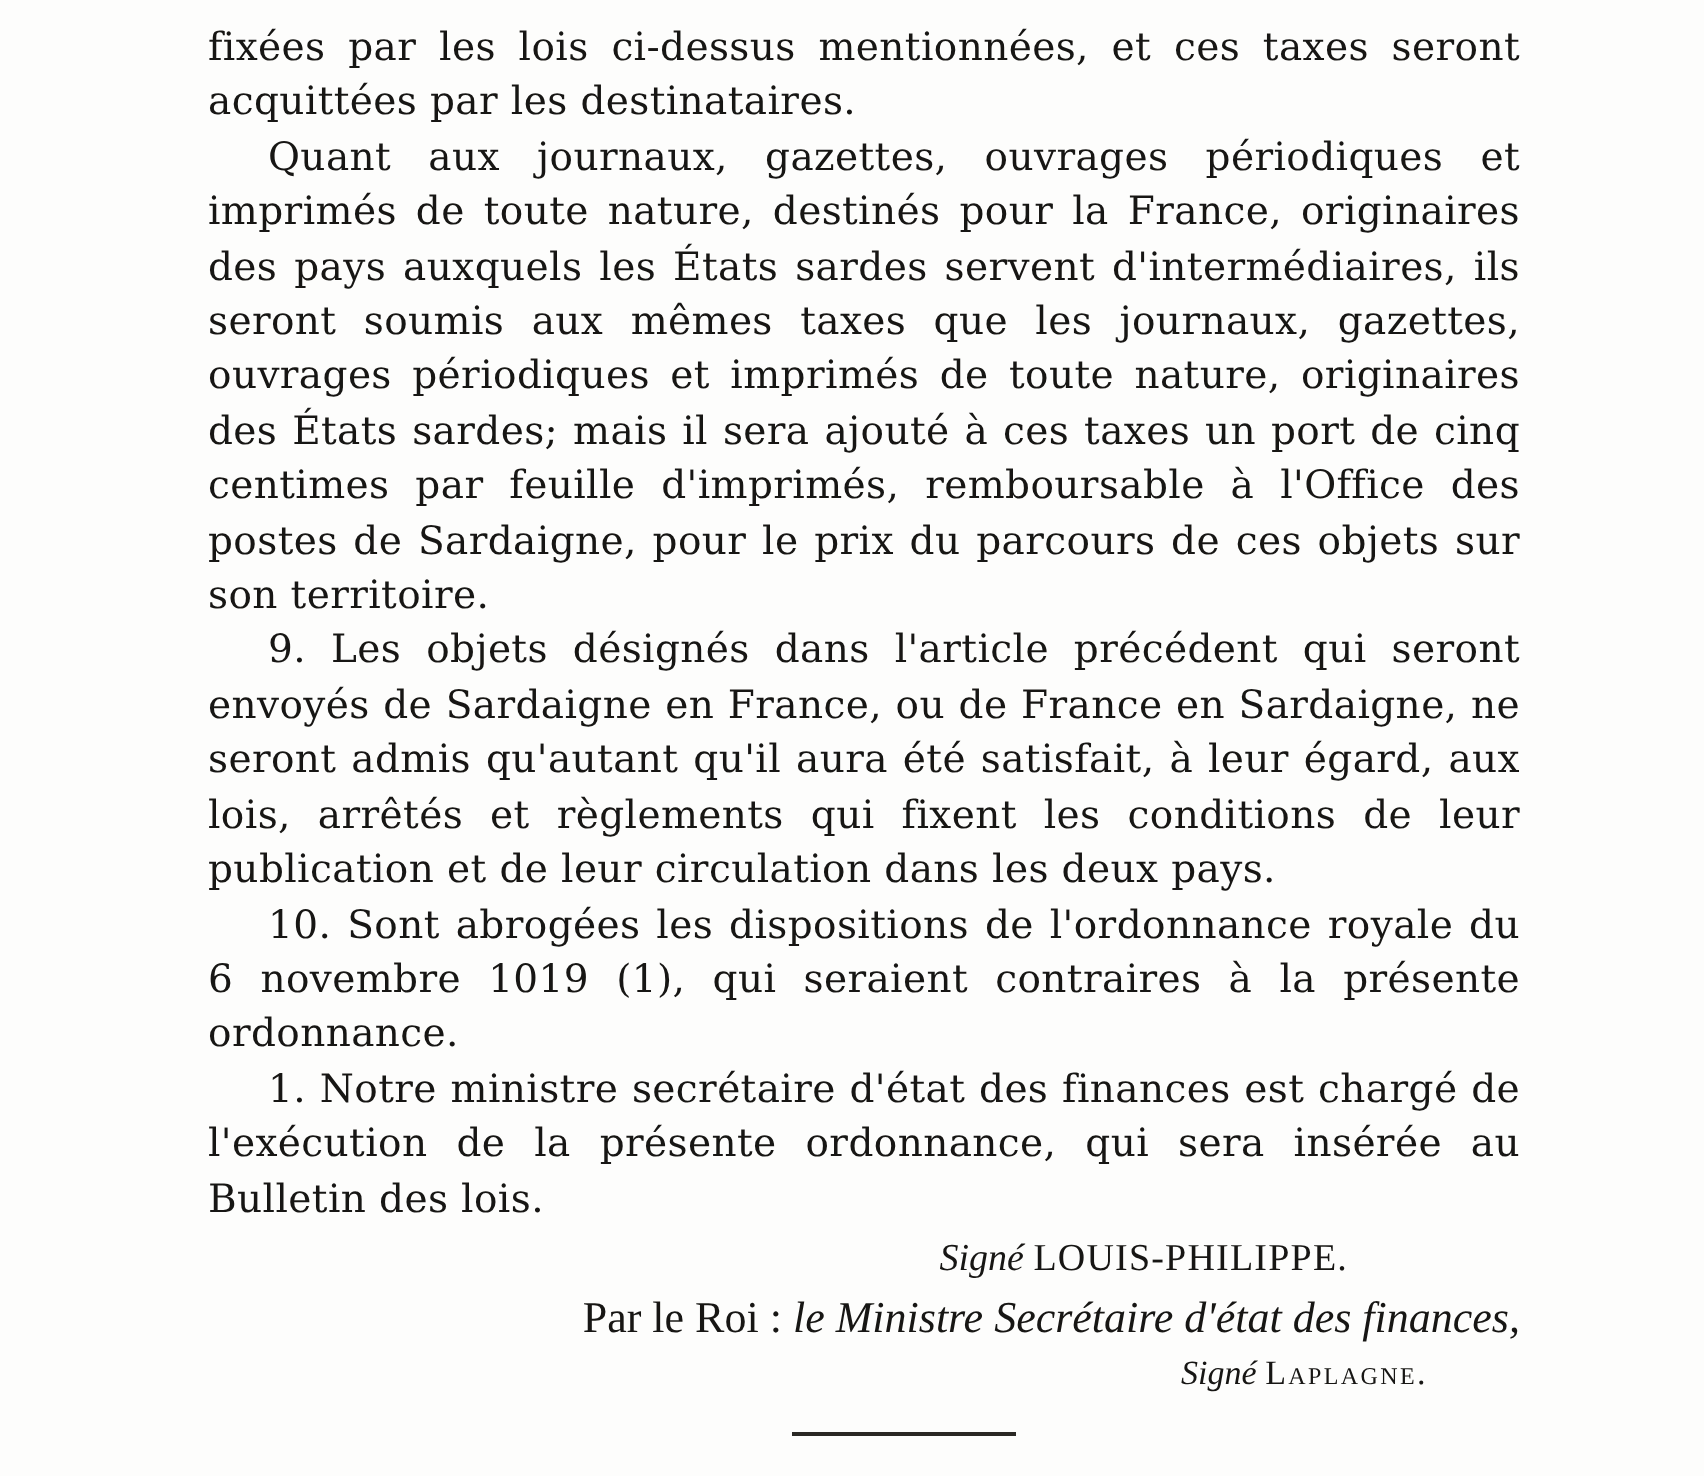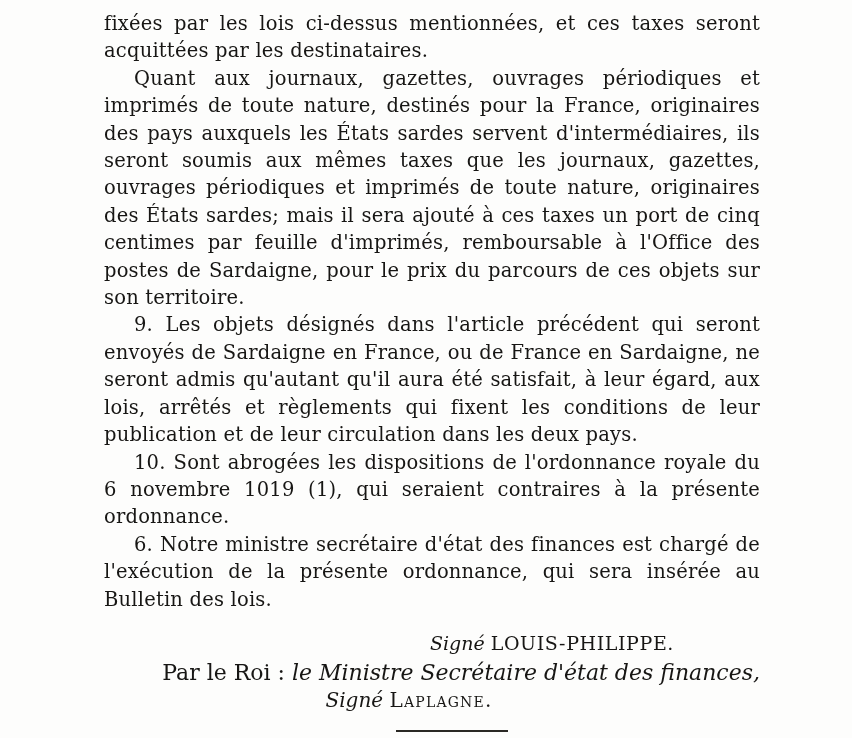--- a/index.html
+++ b/index.html
@@ -25,41 +25,42 @@
       font-size: 19.5px;
       line-height: 27.4px;
       text-align: justify;
       text-indent: 30px;
       letter-spacing: 0.2px;
     }
     .body-text .para.no-indent {
       text-indent: 0;
     }
     .signatures {
-      margin-top: 17px;
+      margin-top: 3px;
+      font-family: Liberation Serif, serif;
     }
     .sig-line {
       line-height: 27px;
       white-space: nowrap;
     }
     .sig1 {
       text-align: right;
       padding-right: 86px;
       font-size: 19px;
     }
     .sig2 {
       text-align: right;
       padding-right: 0px;
       font-size: 22px;
       margin-top: 2px;
     }
     .sig3 {
-      text-align: center;
+      text-align: right;
       padding-right: 46px;
-      font-size: 20px;
+      font-size: 17px;
       margin-top: 1px;
     }
     .italic {
       font-style: italic;
     }
     .caps {
       letter-spacing: 0.6px;
     }
     .smallcaps {
       font-variant: small-caps;
@@ -76,21 +77,21 @@
 </head>
 <body>
 
 <div class="page">
 
   <div class="body-text">
     <p class="para no-indent">fixées par les lois ci-dessus mentionnées, et ces taxes seront acquittées par les destinataires.</p>
     <p class="para">Quant aux journaux, gazettes, ouvrages périodiques et imprimés de toute nature, destinés pour la France, originaires des pays auxquels les États sardes servent d'intermédiaires, ils seront soumis aux mêmes taxes que les journaux, gazettes, ouvrages périodiques et imprimés de toute nature, originaires des États sardes; mais il sera ajouté à ces taxes un port de cinq centimes par feuille d'imprimés, remboursable à l'Office des postes de Sardaigne, pour le prix du parcours de ces objets sur son territoire.</p>
     <p class="para">9. Les objets désignés dans l'article précédent qui seront envoyés de Sardaigne en France, ou de France en Sardaigne, ne seront admis qu'autant qu'il aura été satisfait, à leur égard, aux lois, arrêtés et règlements qui fixent les conditions de leur publication et de leur circulation dans les deux pays.</p>
     <p class="para">10. Sont abrogées les dispositions de l'ordonnance royale du 6 novembre 1019 (1), qui seraient contraires à la présente ordonnance.</p>
-    <p class="para">6. Notre ministre secrétaire d'état des finances est chargé de l'exécution de la présente ordonnance, qui sera insérée au Bulletin des lois.</p>
+    <p class="para">1. Notre ministre secrétaire d'état des finances est chargé de l'exécution de la présente ordonnance, qui sera insérée au Bulletin des lois.</p>
   </div>
 
   <div class="signatures">
     <div class="sig-line sig1">
       <span class="italic">Signé</span>
       <span class="caps">LOUIS-PHILIPPE.</span>
     </div>
     <div class="sig-line sig2">
       <span>Par le Roi :</span>
       <span class="italic">le Ministre Secrétaire d'état des finances,</span>

